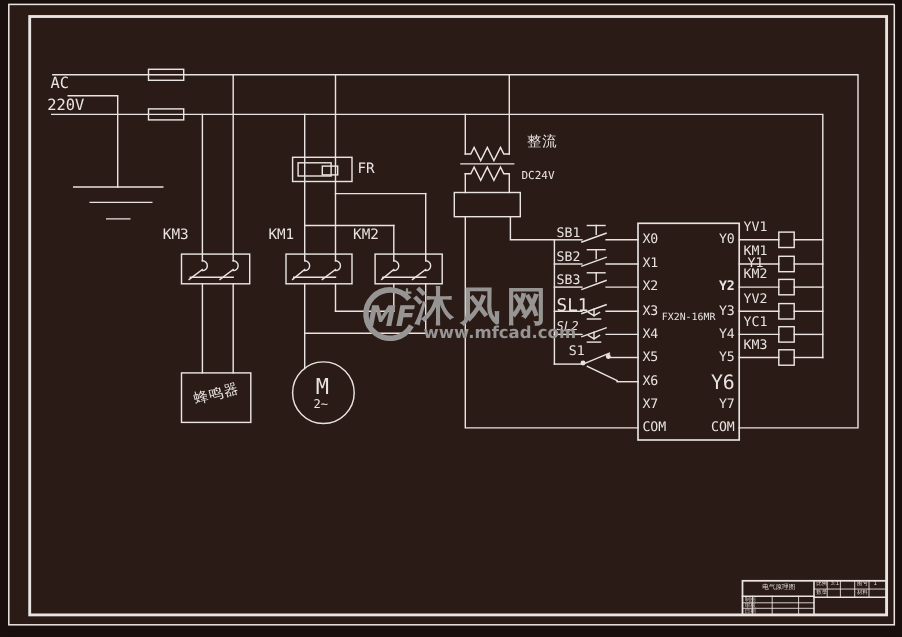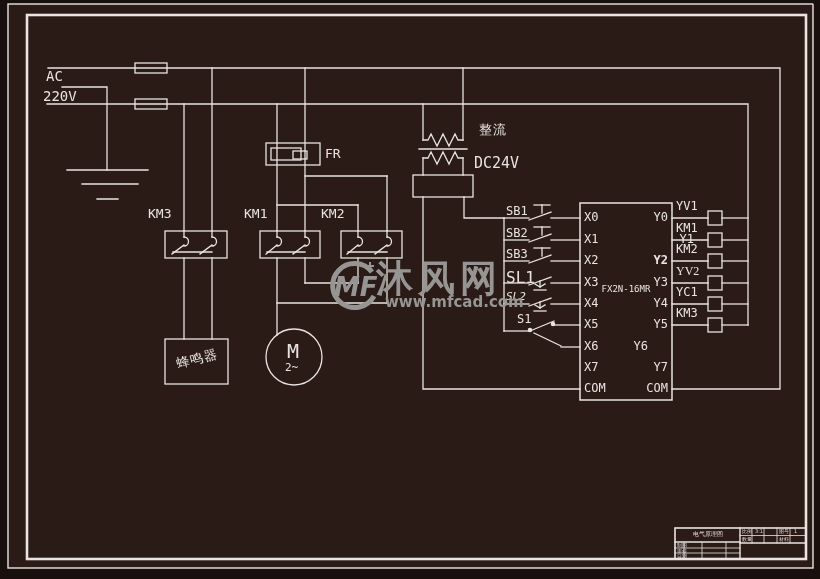--- a/index.html
+++ b/index.html
@@ -209,21 +209,21 @@
 
   <span class="lbl" style="left:46px;top:69px;font-size:14px;">AC</span>
   <span class="lbl" style="left:43px;top:89px;font-size:14px;">220V</span>
 
   <span class="lbl" style="left:148px;top:207px;font-size:13px;">KM3</span>
   <span class="lbl" style="left:244px;top:207px;font-size:13px;">KM1</span>
   <span class="lbl" style="left:321px;top:207px;font-size:13px;">KM2</span>
   <span class="lbl" style="left:325px;top:147px;font-size:13px;">FR</span>
 
   <span class="lbl cjk" style="left:479px;top:123px;font-size:13px;">整流</span>
-  <span class="lbl" style="left:474px;top:156px;font-size:15px;">DC24V</span>
+  <span class="lbl" style="left:474px;top:156px;font-size:10px;">DC24V</span>
 
   <span class="lbl buzzer-label cjk" style="left:170px;top:352px;font-size:13px;">蜂鸣器</span>
   <span class="lbl" style="left:287px;top:341px;font-size:20px;">M</span>
   <span class="lbl" style="left:285px;top:362px;font-size:11px;">2~</span>
 
   <span class="lbl" style="left:506px;top:205px;font-size:12px;">SB1</span>
   <span class="lbl" style="left:506px;top:227px;font-size:12px;">SB2</span>
   <span class="lbl" style="left:506px;top:248px;font-size:12px;">SB3</span>
   <span class="lbl" style="left:506px;top:270px;font-size:16px;">SL1</span>
   <span class="lbl" style="left:506px;top:291px;font-size:11px;font-style:italic;">SL2</span>
@@ -238,30 +238,30 @@
   <span class="lbl" style="left:584px;top:340px;font-size:12px;">X6</span>
   <span class="lbl" style="left:584px;top:361px;font-size:12px;">X7</span>
   <span class="lbl" style="left:584px;top:382px;font-size:12px;">COM</span>
 
   <span class="lbl pin-r" style="left:638px;top:211px;font-size:12px;">Y0</span>
   <span class="lbl pin-r" style="left:664px;top:233px;font-size:12px;">Y1</span>
   <span class="lbl pin-r" style="left:638px;top:254px;font-size:12px;font-weight:bold;">Y2</span>
   <span class="lbl pin-r" style="left:638px;top:276px;font-size:12px;">Y3</span>
   <span class="lbl pin-r" style="left:638px;top:297px;font-size:12px;">Y4</span>
   <span class="lbl pin-r" style="left:638px;top:318px;font-size:12px;">Y5</span>
-  <span class="lbl pin-r" style="left:618px;top:340px;font-size:12px;text-align:right;">Y6</span>
+  <span class="lbl pin-r" style="left:638px;top:340px;font-size:18px;text-align:right;">Y6</span>
   <span class="lbl pin-r" style="left:638px;top:361px;font-size:12px;">Y7</span>
   <span class="lbl pin-r" style="left:638px;top:382px;font-size:12px;">COM</span>
 
   <span class="lbl plc-model" style="left:580px;top:285px;font-size:9px;">FX2N-16MR</span>
 
   <span class="lbl" style="left:676px;top:200px;font-size:12px;">YV1</span>
   <span class="lbl" style="left:676px;top:222px;font-size:12px;">KM1</span>
   <span class="lbl" style="left:676px;top:243px;font-size:12px;">KM2</span>
-  <span class="lbl" style="left:676px;top:265px;font-size:12px;font-family:Liberation Serif, serif;">YV2</span>
+  <span class="lbl" style="left:676px;top:265px;font-size:12px;">YV2</span>
   <span class="lbl" style="left:676px;top:286px;font-size:12px;">YC1</span>
   <span class="lbl" style="left:676px;top:307px;font-size:12px;">KM3</span>
 
   <div>
     <svg style="position:absolute;left:326px;top:260px;" width="54" height="54" viewBox="0 0 54 54" fill="none" stroke="#979593">
       <path d="M46,12 A22,22 0 1 0 48,36" stroke-width="5"></path>
       <path d="M40,6 h8 M44,2 v8" stroke-width="2"></path>
       <text x="8" y="36" fill="#979593" stroke="none" style="font:italic bold 26px 'DejaVu Sans',sans-serif;">MF</text>
     </svg>
     <span class="wm" style="left:376px;top:260px;font-size:37px;letter-spacing:5px;">沐风网</span>

